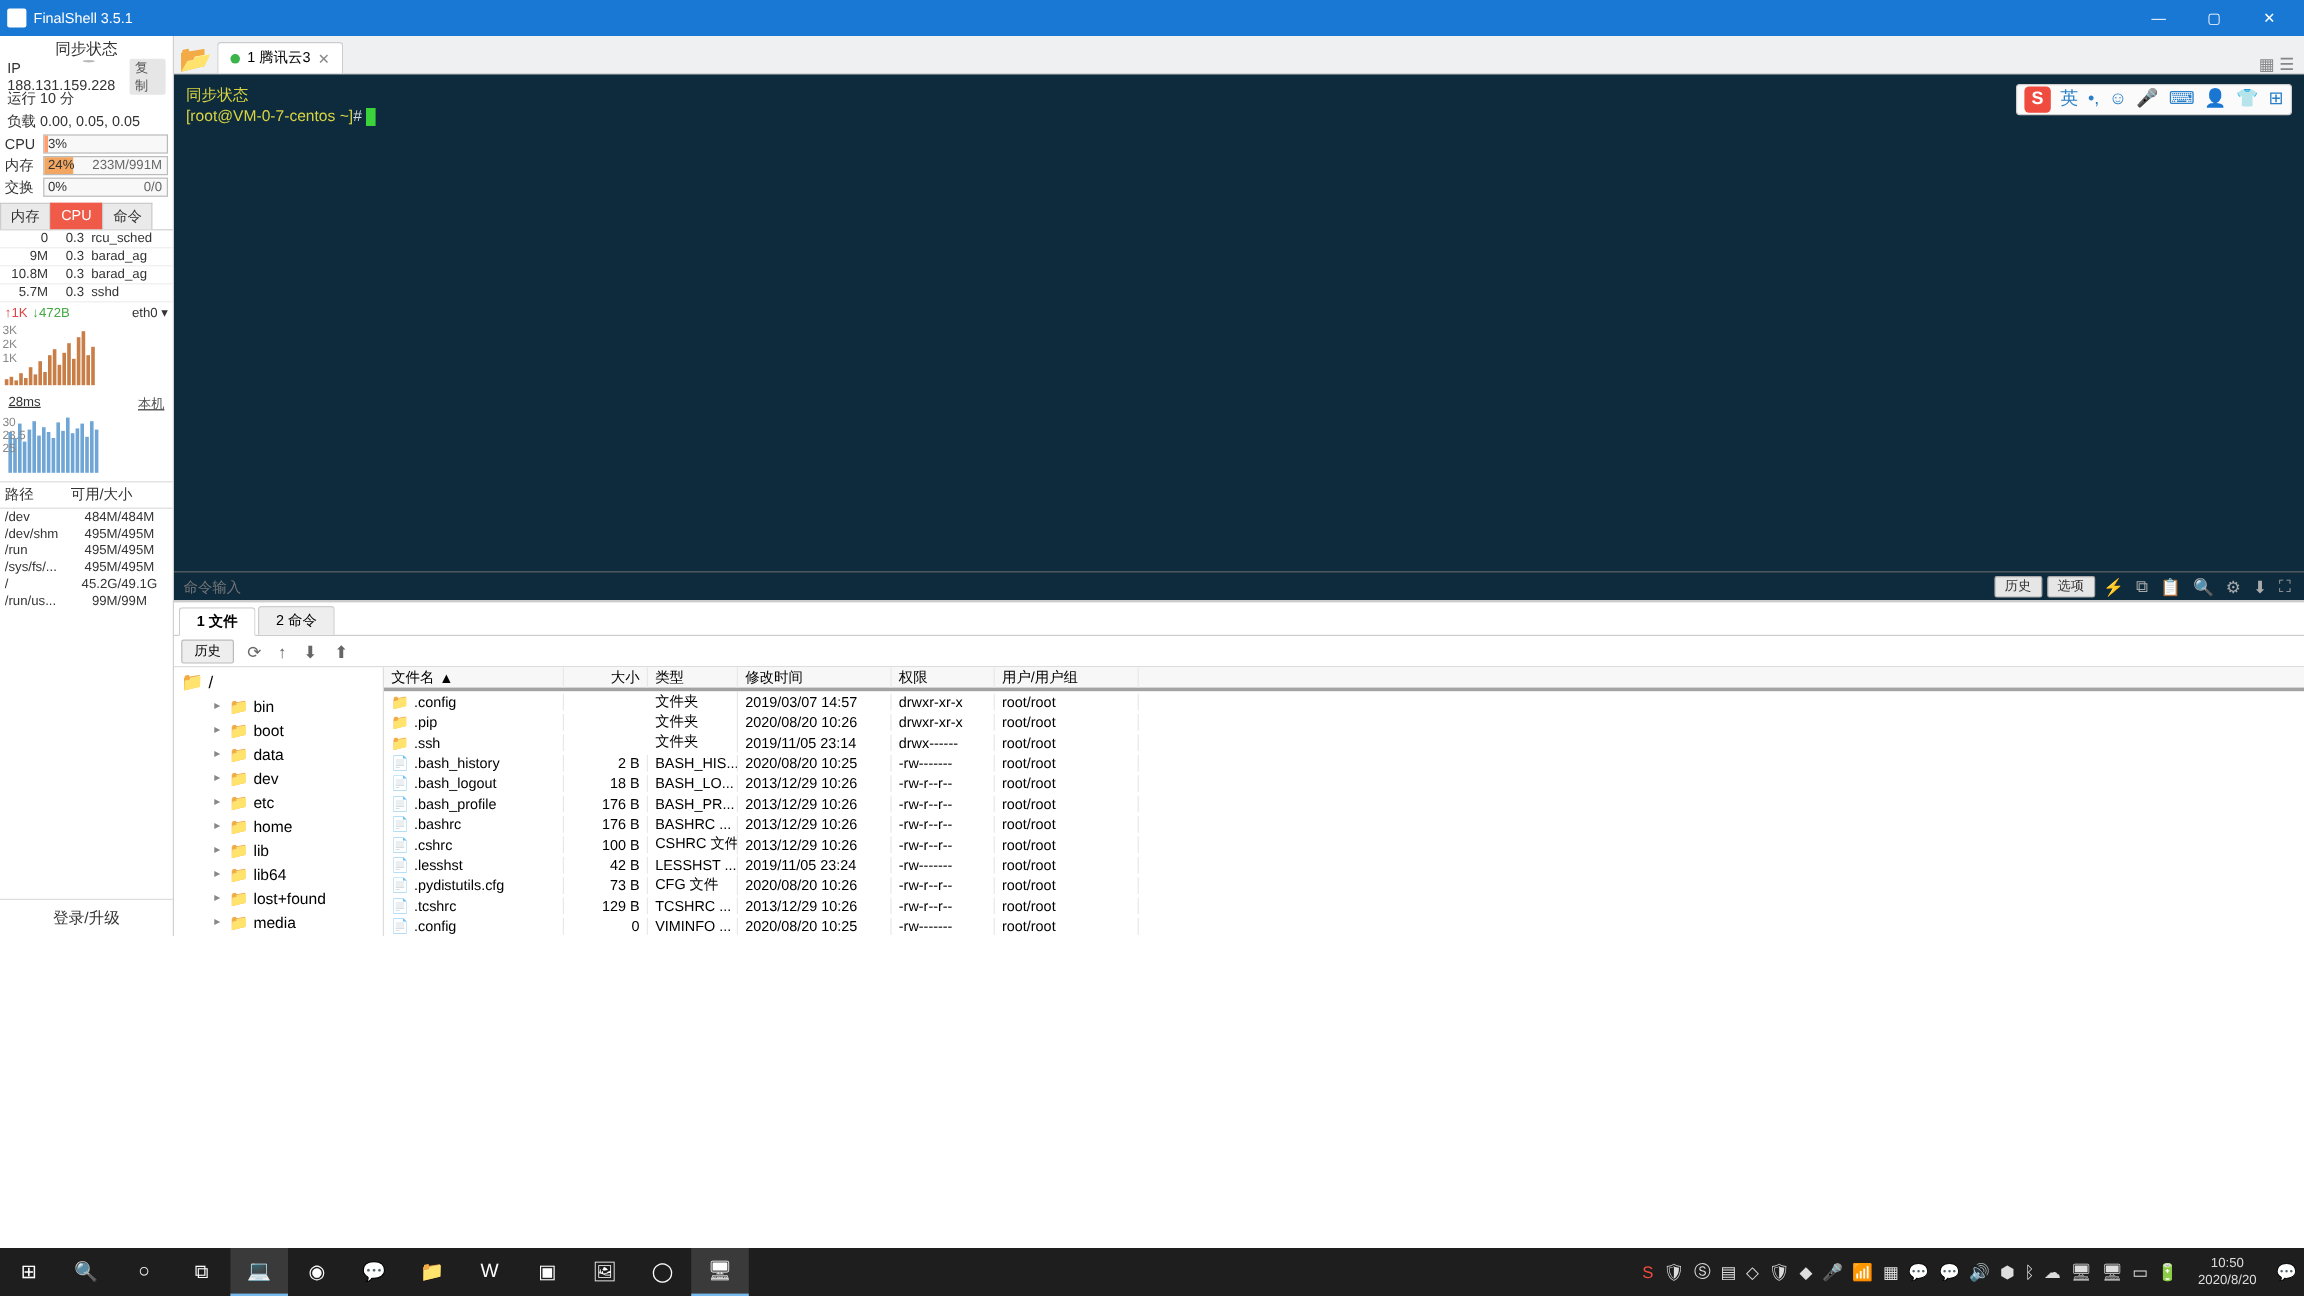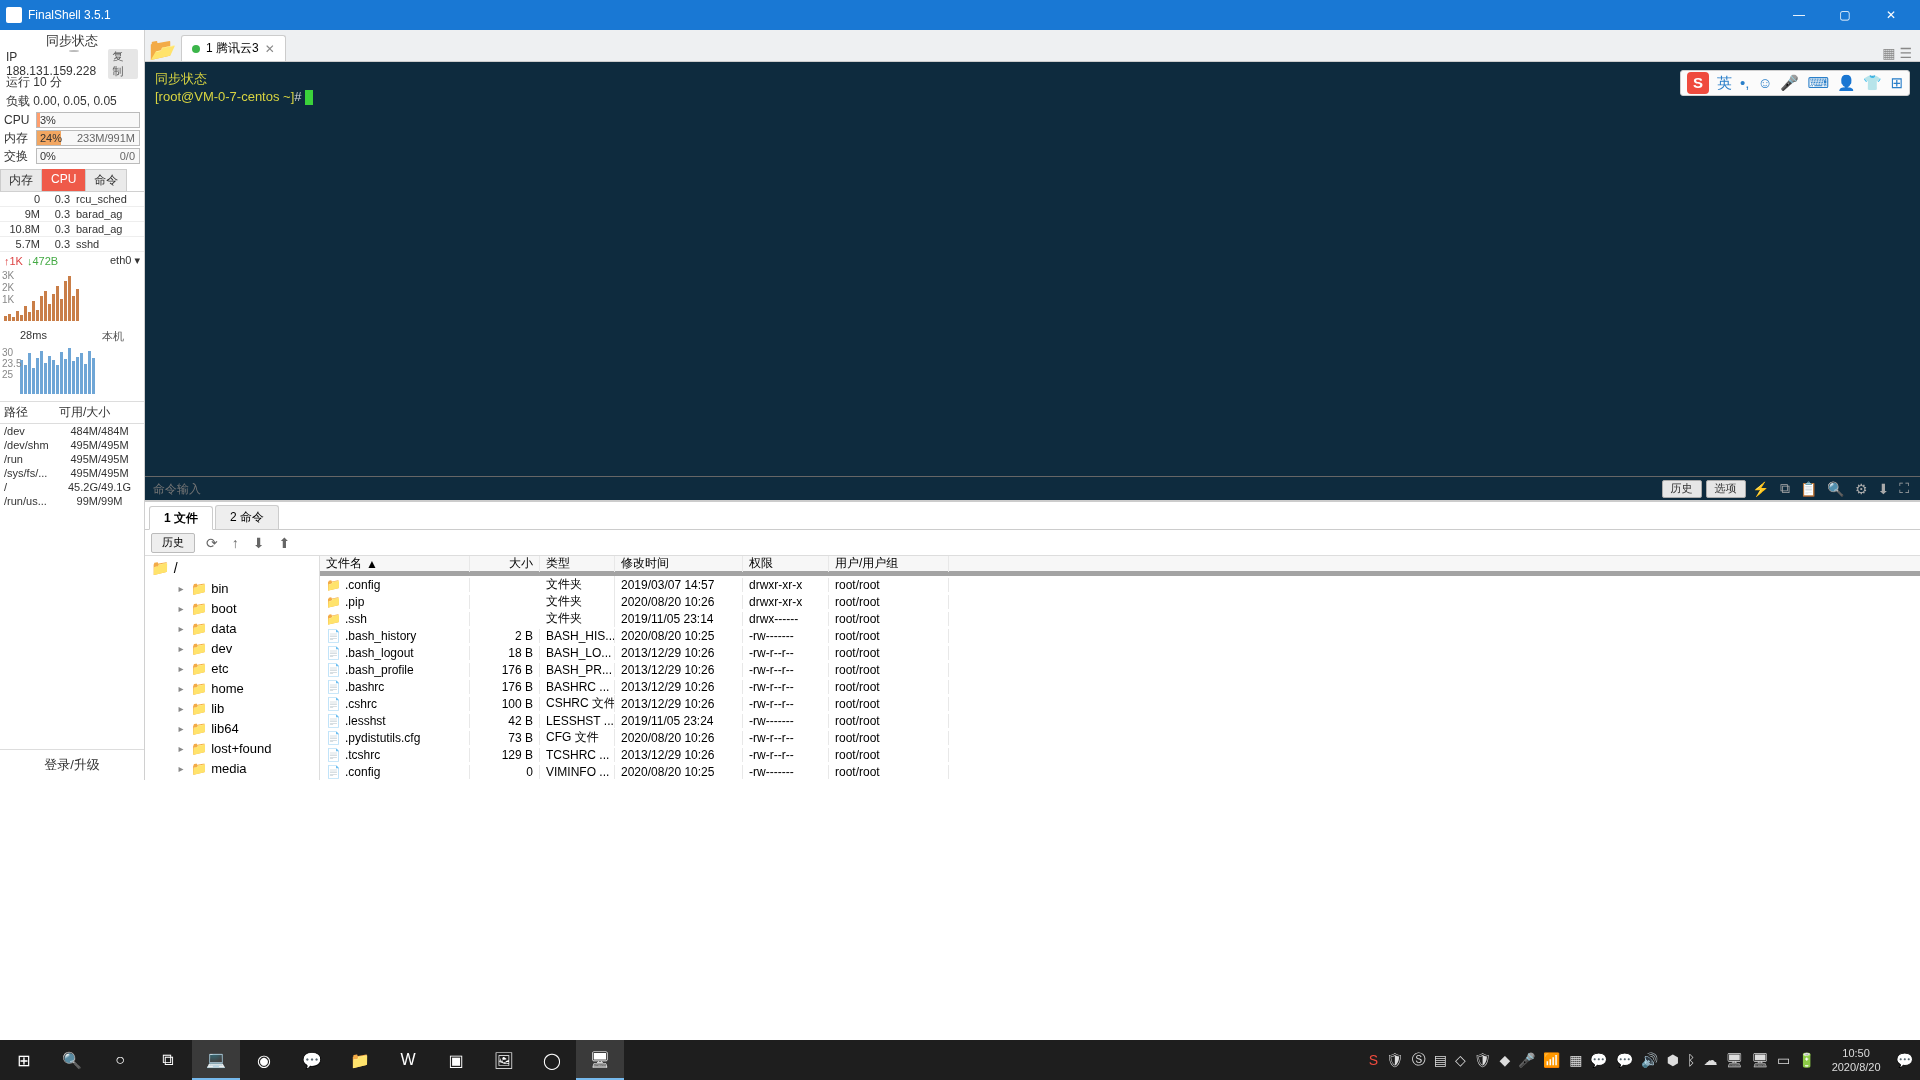--- a/index.html
+++ b/index.html
@@ -39,21 +39,21 @@
 
 .net { padding:2px 4px; font-size:11px; height:75px; position:relative; }
 .net .legend { display:flex; gap:4px; align-items:center; }
 .net .up { color:#d44; }
 .net .dn { color:#4a4; }
 .net .if { margin-left:auto; }
 .net .graph { height:50px; margin-top:4px; display:flex; align-items:flex-end; gap:1px; }
 .net .yax { position:absolute; left:2px; top:18px; font-size:10px; color:#888; line-height:12px; }
 .net .gbar { width:3px; background:#c97e48; }
 
-.ping { padding:2px 20px; font-size:11px; height:70px; position:relative; }
+.ping { padding:2px 7px; font-size:11px; height:70px; position:relative;text-decoration:underline; }
 .ping .hdr { display:flex; }
 .ping .hdr .r { margin-left:auto; color:#555; }
 .ping .graph { height:48px; margin-top:2px; display:flex; align-items:flex-end; gap:1px; }
 .ping .gbar { width:3px; background:#6fa6d6; }
 .ping .yax { position:absolute; left:2px; top:20px; font-size:10px; color:#888; line-height:11px; }
 
 .disk { font-size:11px; margin-top:4px; }
 .disk .dhdr { display:flex; padding:2px 4px; font-size:12px; border-top:1px solid #ddd; border-bottom:1px solid #ddd; }
 .disk .dhdr .c1 { width:55px; }
 .disk .drow { display:flex; padding:1px 4px; }
@@ -98,21 +98,21 @@
 .filerow { flex:1; display:flex; overflow:hidden; }
 .tree { width:175px; border-right:1px solid #ddd; overflow-y:auto; font-size:13px; padding:2px 0; }
 .tree .tn { display:flex; align-items:center; height:20px; padding-left:6px; gap:4px; }
 .tree .tn.root { font-weight:normal; font-size:14px; }
 .tree .tn .fld { color:#f5c043; }
 .tree .tn.root .fld { color:#f5c043; font-size:15px; }
 .tree .tn.child { padding-left:30px; }
 .tree .exp { color:#888; width:12px; text-align:center; font-size:10px; }
 
 .flist { flex:1; overflow:auto; font-size:12px; }
-.fhdr { display:flex; border-bottom:5px solid #a3a3a3; background:#f7f7f7; height:20px; align-items:center; position:sticky; top:0; }
+.fhdr { display:flex; border-bottom:3px solid #a3a3a3; background:#f7f7f7; height:20px; align-items:flex-end; position:sticky; top:0; }
 .fhdr > div, .fr > div { padding:0 6px; border-right:1px solid #e8e8e8; overflow:hidden; white-space:nowrap; }
 .cname { width:150px; display:flex; align-items:center; gap:4px; }
 .csize { width:70px; text-align:right; }
 .ctype { width:75px; }
 .cmtime { width:128px; }
 .cperm { width:86px; }
 .cuser { width:120px; border-right:none; }
 .fr { display:flex; height:17px; align-items:center; }
 .fr .fico { color:#f5c043; }
 .fr .dico { color:#888; }

